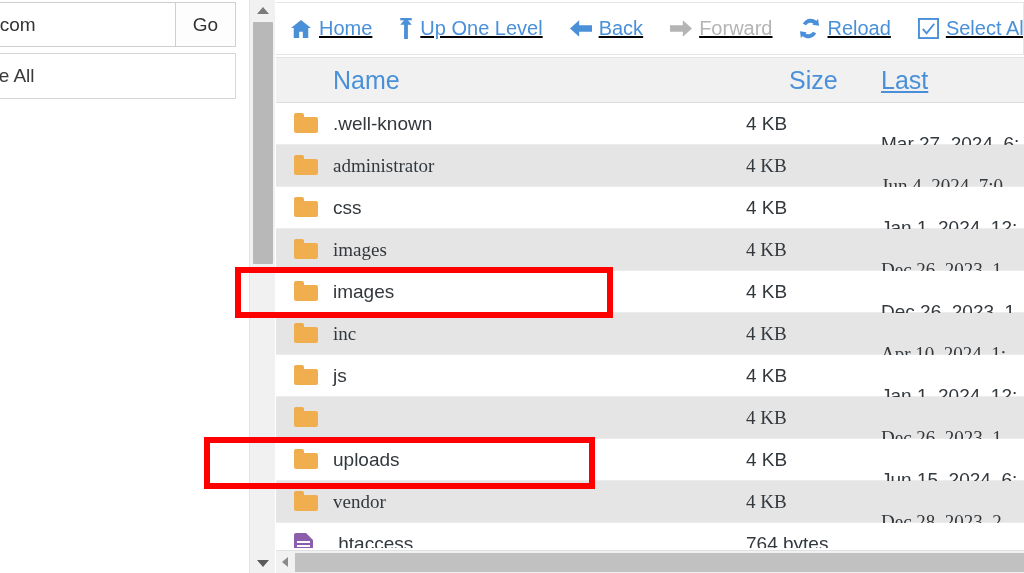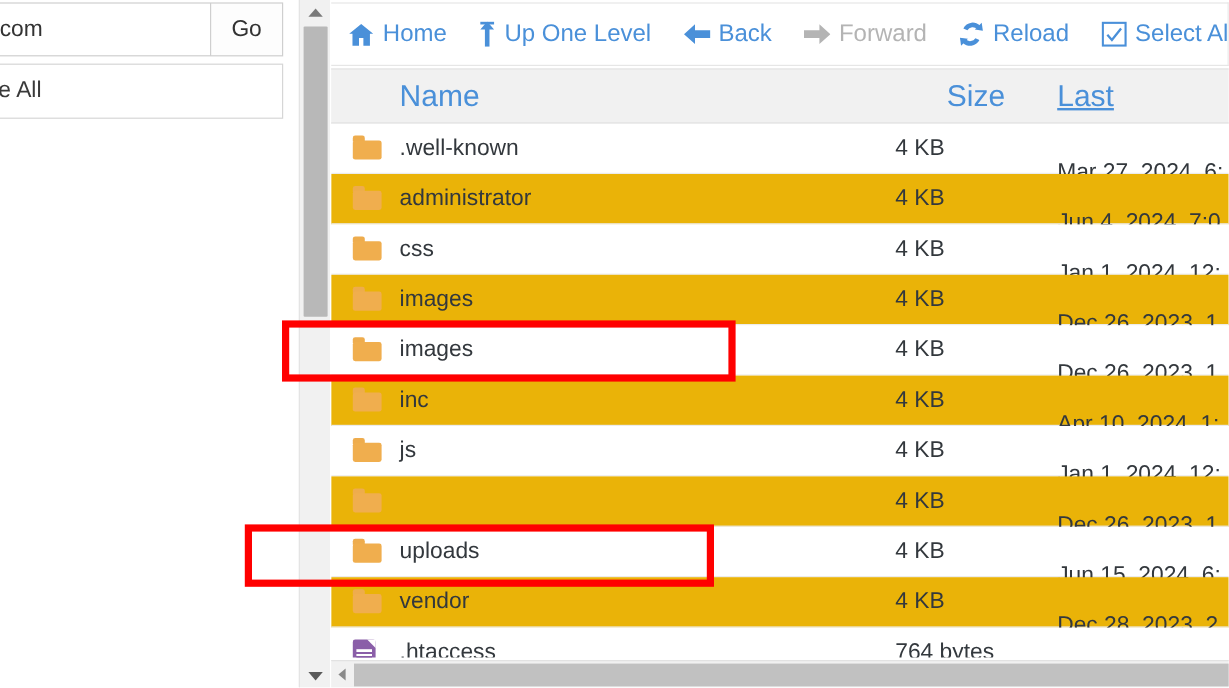--- a/index.html
+++ b/index.html
@@ -99,20 +99,21 @@
   #toolbar {
     position: absolute; left: 0; top: 2px;
     width: 748px; height: 53px;
     border: 1px solid #e6e6e6;
     border-left: none;
     background: #ffffff;
     display: flex; align-items: center;
     padding-left: 14px;
     overflow: hidden;
     white-space: nowrap;
+    text-decoration: underline;
   }
   .tb-item {
     display: inline-flex; align-items: center;
     gap: 7px;
     font-size: 20px;
     color: #4a90d9;
     margin-right: 27px;
     white-space: nowrap;
   }
   .tb-item.disabled { color: #b4b4b4; }
@@ -140,21 +141,21 @@
     position: absolute; left: 0; top: 103px;
     width: 748px; height: 445px;
     overflow: hidden;
   }
   .row {
     position: relative;
     height: 42px;
     border-bottom: 1px solid #ececec;
     background: #ffffff;
   }
-  .row.alt { background: #eab308; }
+  .row.alt { background: #e5e5e5; font-family: Liberation Serif, serif; }
   .row .cell {
     position: absolute; top: 0; height: 42px;
     line-height: 42px;
     font-size: 19px; color: #33383d;
     white-space: nowrap;
   }
   .row .c-icon { left: 18px; top: 10px; height: 22px; }
   .row .c-name { left: 57px; }
   .row .c-size { left: 470px; }
   .row .c-mod  { left: 605px; margin-top: 20px; }

